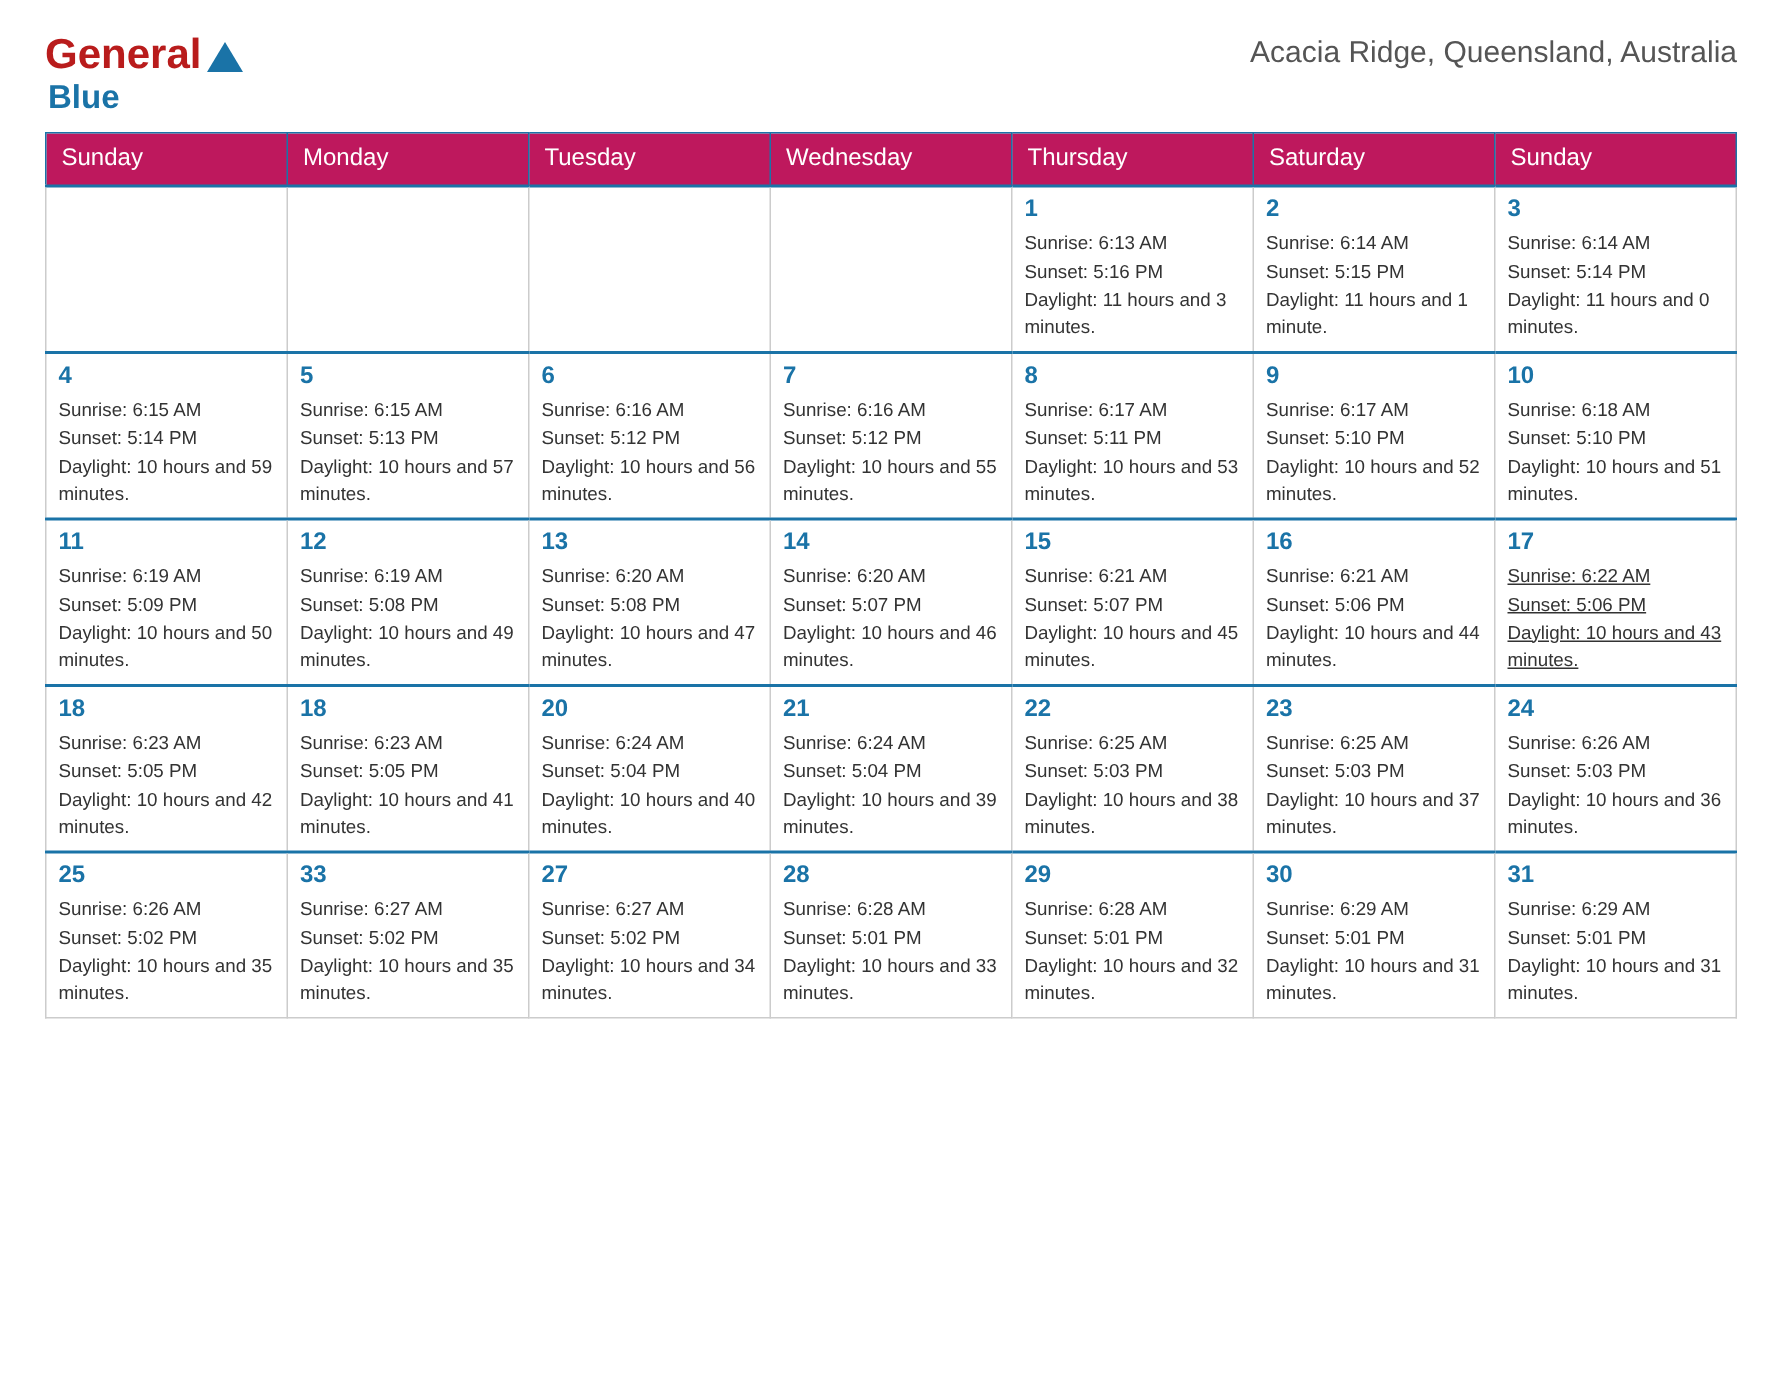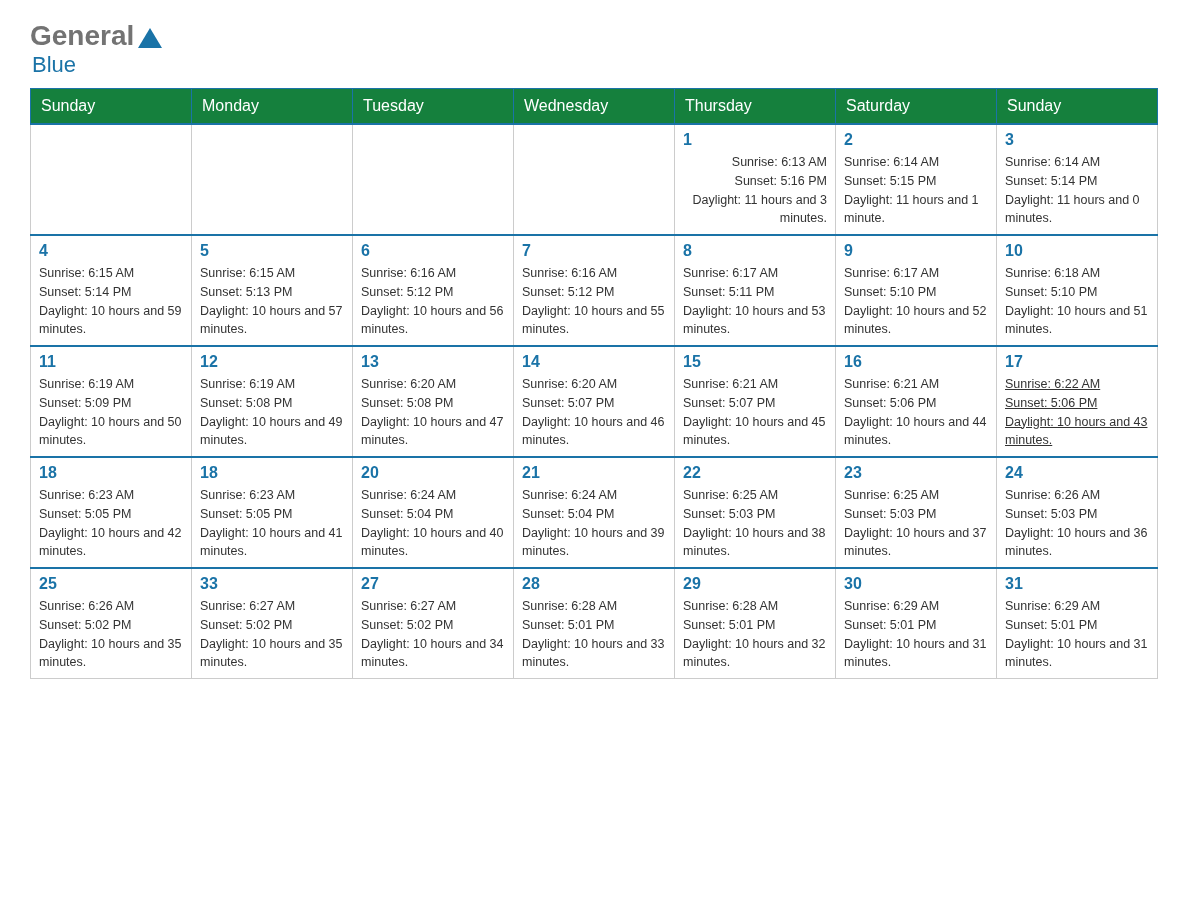--- a/index.html
+++ b/index.html
@@ -21,40 +21,40 @@
       flex-direction: column;
       align-items: flex-start;
     }
     .logo-top {
       display: flex;
       align-items: center;
     }
     .logo-text-general {
       font-size: 28px;
       font-weight: bold;
-      color: #737373;
+      color: #b91c1c;
     }
     .logo-triangle {
       width: 0;
       height: 0;
       border-left: 12px solid transparent;
       border-right: 12px solid transparent;
       border-bottom: 20px solid #1a73a7;
       margin-left: 4px;
       margin-top: 4px;
     }
     .logo-text-blue {
       font-size: 28px;
       font-weight: bold;
       color: #1a73a7;
       margin-left: 4px;
     }
     .logo-bottom {
       font-size: 22px;
-      font-weight: normal;
+      font-weight: bold;
       color: #1a73a7;
       margin-left: 2px;
     }
     .title-section {
       text-align: right;
     }
     .month-title {
       font-size: 52px;
       font-weight: bold;
       color: #333;
@@ -64,21 +64,21 @@
       font-size: 20px;
       color: #555;
       margin-top: 4px;
     }
     .calendar {
       width: 100%;
       border-collapse: collapse;
       margin-top: 10px;
     }
     .calendar th {
-      background-color: #15803d;
+      background-color: #be185d;
       color: #fff;
       padding: 8px 10px;
       text-align: left;
       font-size: 16px;
       font-weight: normal;
       border: 1px solid #1a73a7;
     }
     .calendar td {
       vertical-align: top;
       border: 1px solid #ccc;
@@ -113,20 +113,21 @@
 <div class="header">
   <div class="logo">
     <div class="logo-top">
       <span class="logo-text-general">General</span>
       <div class="logo-triangle"></div>
       <span class="logo-text-blue"></span>
     </div>
     <div class="logo-bottom">Blue</div>
   </div>
   <div class="title-section">
+    <div class="location">Acacia Ridge, Queensland, Australia</div>
   </div>
 </div>
 
 <table class="calendar">
   <thead>
     <tr>
     <th>Sunday</th>
         <th>Monday</th>
         <th>Tuesday</th>
         <th>Wednesday</th>
@@ -136,21 +137,21 @@
       </tr>
   </thead>
   <tbody id="calendar-body">
   <tr class="week-row">
         <td class="empty"></td>
         <td class="empty"></td>
         <td class="empty"></td>
         <td class="empty"></td>
         <td>
           <span class="day-number">1</span>
-          <div class="day-info" style="white-space: pre-line; text-align: right;">Sunrise: 6:13 AM
+          <div class="day-info" style="white-space: pre-line;">Sunrise: 6:13 AM
 Sunset: 5:16 PM
 Daylight: 11 hours and 3 minutes.</div>
         </td>
         <td>
           <span class="day-number">2</span>
           <div class="day-info" style="white-space: pre-line;">Sunrise: 6:14 AM
 Sunset: 5:15 PM
 Daylight: 11 hours and 1 minute.</div>
         </td>
         <td>

